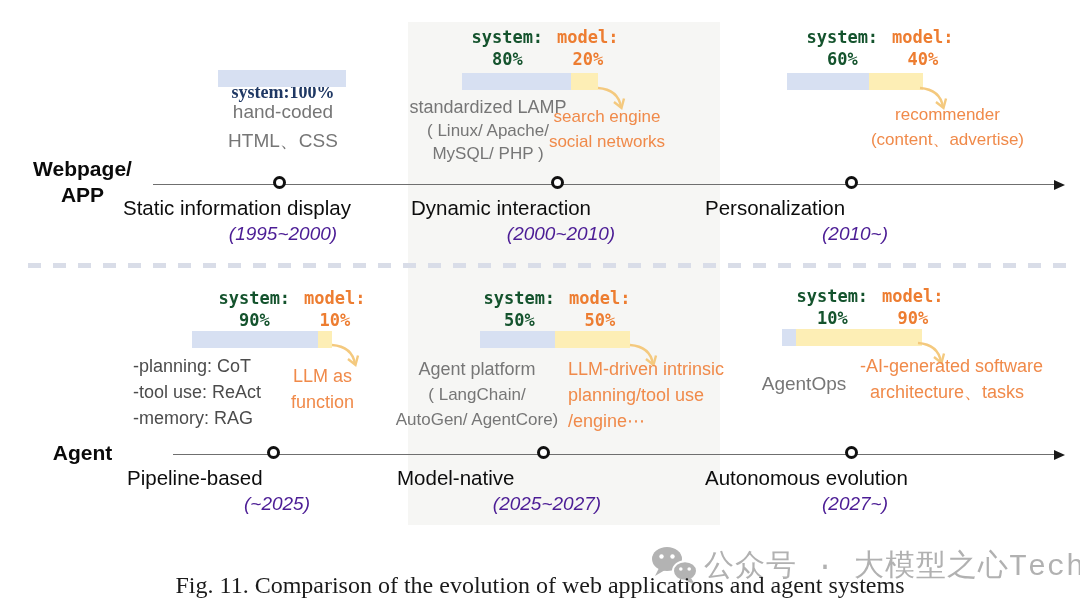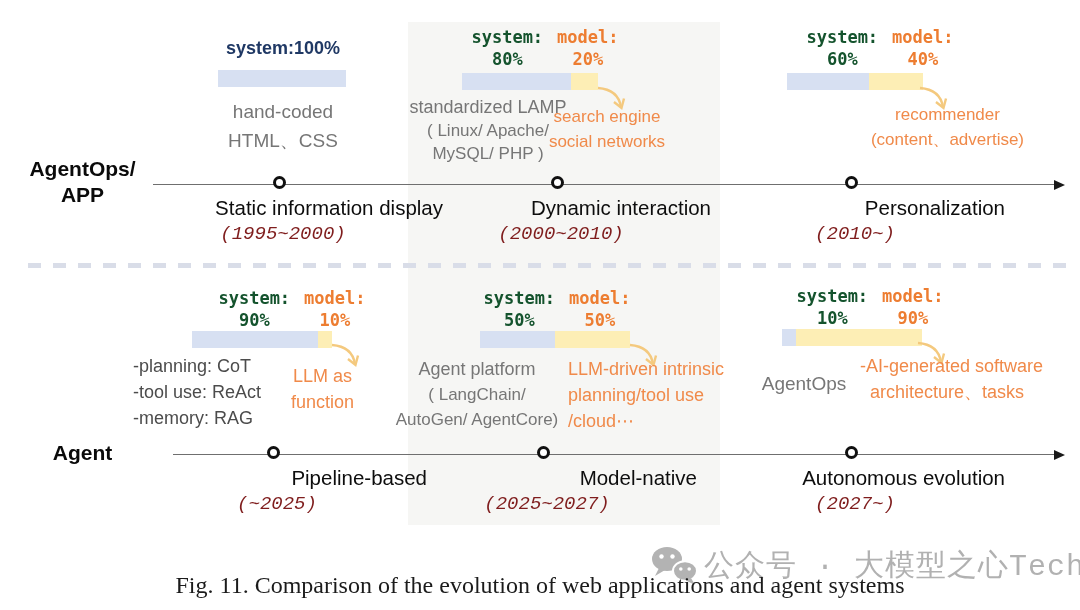--- a/index.html
+++ b/index.html
@@ -25,50 +25,50 @@
   .tl-node {
     width:13px; height:13px; background:#fff; border:3.2px solid #101010; border-radius:50%;
   }
   .share-label {
     display:flex; justify-content:center; gap:14px; text-align:center;
     font-family:"DejaVu Sans Mono", monospace; font-weight:bold; font-size:17px; line-height:22px;
   }
   .share-label .sys { color:#14532d; }
   .share-label .mod { color:#ed7d31; }
   .share-single {
-    font-family:Liberation Sans, sans-serif; font-weight:bold; font-size:18px;
-    color:#1f3864; text-align:center;
+    font-family:Liberation Serif, serif; font-weight:bold; font-size:18px;
+    color:#1f3864; text-align:center;margin-top:44px;
   }
   .bar { display:flex; height:17px; }
   .bar .seg-sys { background:#d7e0f2; height:100%; }
   .bar .seg-mod { background:#fdeeb5; height:100%; }
   .desc-gray { color:#767676; font-size:17px; line-height:23px; text-align:center; }
   .desc-gray .big { font-size:18px; }
   .desc-gray.dark { color:#4c4c4c; font-size:18px; line-height:26px; text-align:left; }
   .desc-orange { color:#f08a4a; font-size:17px; line-height:25px; text-align:center; }
   .desc-orange.left { text-align:left; font-size:18px; line-height:26px; }
-  .stage-title { font-size:20.5px; color:#0d0d0d; text-align:right; }
-  .stage-years { font-size:19px; font-style:italic; color:#7f1d1d; text-align:center;font-family:Liberation Mono, monospace; }
+  .stage-title { font-size:20.5px; color:#0d0d0d; text-align:left; }
+  .stage-years { font-size:19px; font-style:italic; color:#4c1d95; text-align:center; }
   .watermark-text { font-size:30px; color:#b1b1b1; letter-spacing:1px; white-space:nowrap;font-family:Liberation Mono, monospace; }
   .caption {
     width:100%; text-align:center; font-family:"Liberation Serif", serif;
     font-size:24px; color:#1b1b1b;
   }
 </style>
 </head>
 <body>
 
 <div class="stage-canvas">
 
   <div class="abs gray-panel" style="left:408px; top:22px; width:312px; height:503px;"></div>
 
   <div class="abs divider" style="left:28px; top:263px; width:1048px;"></div>
 
   <div class="abs row-label" style="left:10px; top:156px; width:145px;">
-    <div>AgentOps/</div>
+    <div>Webpage/</div>
     <div>APP</div>
   </div>
 
   <div class="abs tl-line" style="left:153px; top:184px; width:905px;"></div>
   <div class="abs tl-arrow" style="left:1054px; top:180px;"></div>
   <div class="abs tl-node" style="left:273px; top:176px;"></div>
   <div class="abs tl-node" style="left:551px; top:176px;"></div>
   <div class="abs tl-node" style="left:845px; top:176px;"></div>
 
   <div class="abs share-single" style="left:193px; top:38px; width:180px;">system:100%</div>
@@ -197,21 +197,21 @@
     <path d="M18 18 L25.5 24 L28 14.5" fill="none" stroke="#f4c97e" stroke-width="2.4"></path>
   </svg>
   <div class="abs desc-gray" style="left:392px; top:357px; width:170px; line-height:25px;">
     <div class="big">Agent platform</div>
     <div>( LangChain/</div>
     <div>AutoGen/ AgentCore)</div>
   </div>
   <div class="abs desc-orange left" style="left:568px; top:356px; width:190px;">
     <div>LLM-driven intrinsic</div>
     <div>planning/tool use</div>
-    <div>/cloud⋯</div>
+    <div>/engine⋯</div>
   </div>
   <div class="abs stage-title" style="left:397px; top:466px; width:300px;">Model-native</div>
   <div class="abs stage-years" style="left:397px; top:493px; width:300px;">(2025~2027)</div>
 
   <div class="abs share-label" style="left:790px; top:285px; width:160px;">
     <div class="sys">
       <div>system:</div>
       <div>10%</div>
     </div>
     <div class="mod">

